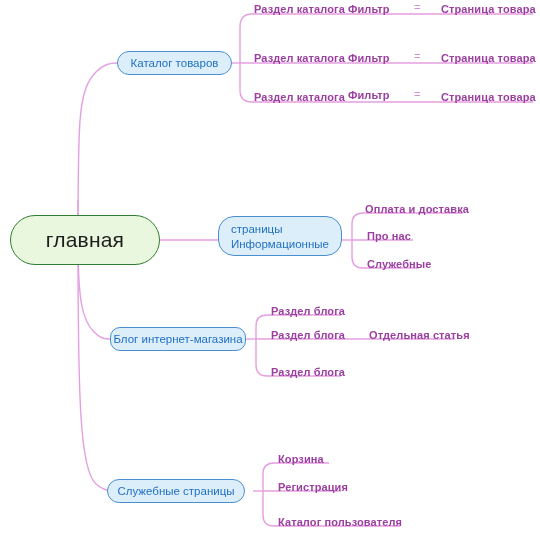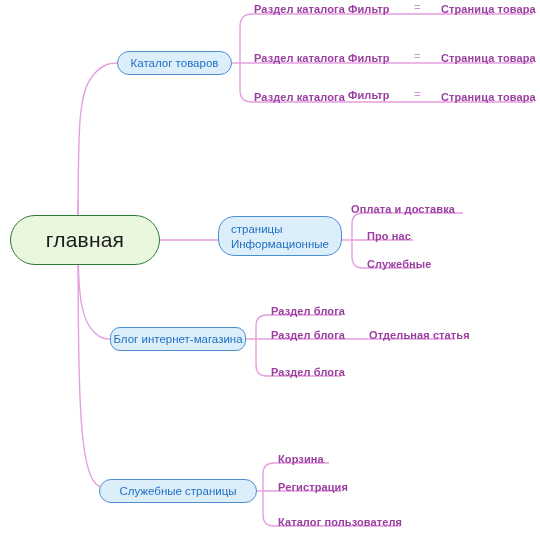--- a/index.html
+++ b/index.html
@@ -138,34 +138,34 @@
   <div class="leaf" style="left:254px; top:91px;">Раздел каталога</div>
   <div class="leaf" style="left:348px; top:89px;">Фильтр</div>
   <div class="eq" style="left:414px; top:88px;">=</div>
   <div class="leaf" style="left:441px; top:91px;">Страница товара</div>
 
   <div class="node branch-node two-line" style="left:218px; top:216px; width:124px; height:40px;">
     <div>страницы</div>
     <div>Информационные</div>
   </div>
 
-  <div class="leaf" style="left:351px; top:203px;">Оплата и доставка</div>
+  <div class="leaf" style="left:365px; top:203px;">Оплата и доставка</div>
   <div class="leaf" style="left:367px; top:230px;">Про нас</div>
   <div class="leaf" style="left:367px; top:258px;">Служебные</div>
 
   <div class="node branch-node" style="left:110px; top:327px; width:136px; height:24px;border-radius:10px;">
     <span>Блог интернет-магазина</span>
   </div>
 
   <div class="leaf" style="left:271px; top:305px;">Раздел блога</div>
   <div class="leaf" style="left:271px; top:329px;">Раздел блога</div>
   <div class="leaf" style="left:369px; top:329px;">Отдельная статья</div>
   <div class="leaf" style="left:271px; top:366px;">Раздел блога</div>
 
-  <div class="node branch-node" style="left:99px; top:479px; width:158px; height:24px;">
+  <div class="node branch-node" style="left:107px; top:479px; width:138px; height:24px;">
     <span>Служебные страницы</span>
   </div>
 
   <div class="leaf" style="left:278px; top:453px;">Корзина</div>
   <div class="leaf" style="left:278px; top:481px;">Регистрация</div>
   <div class="leaf" style="left:278px; top:516px;">Каталог пользователя</div>
 
 </div>
 
 </body></html>

